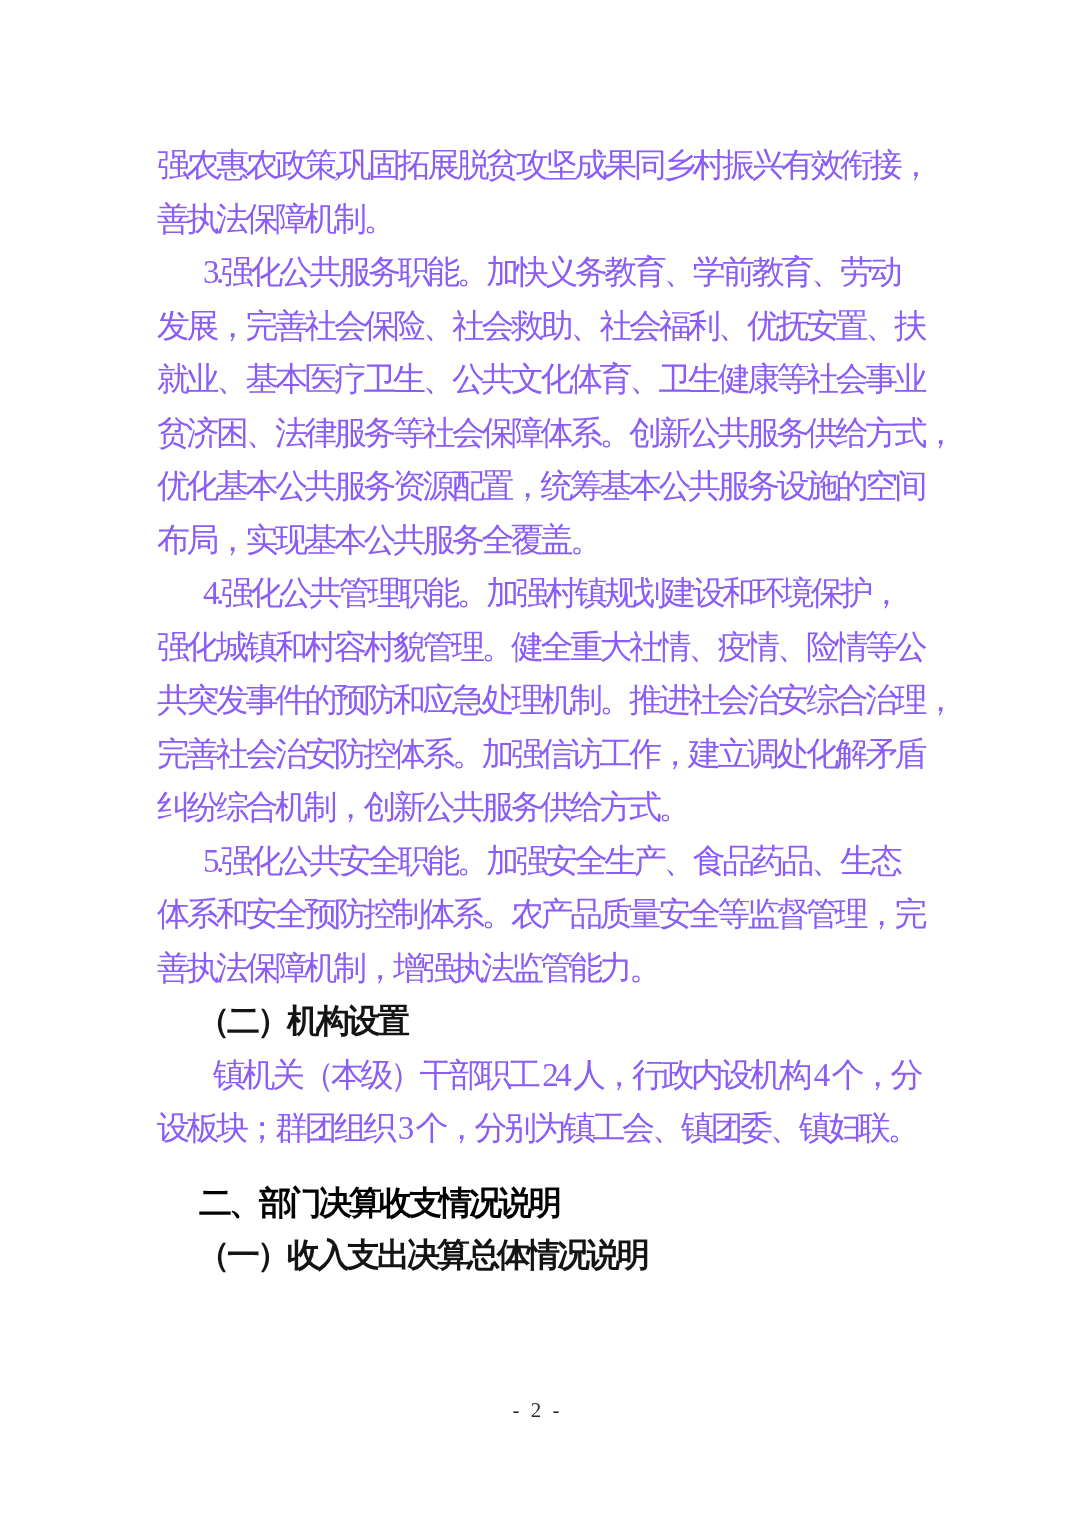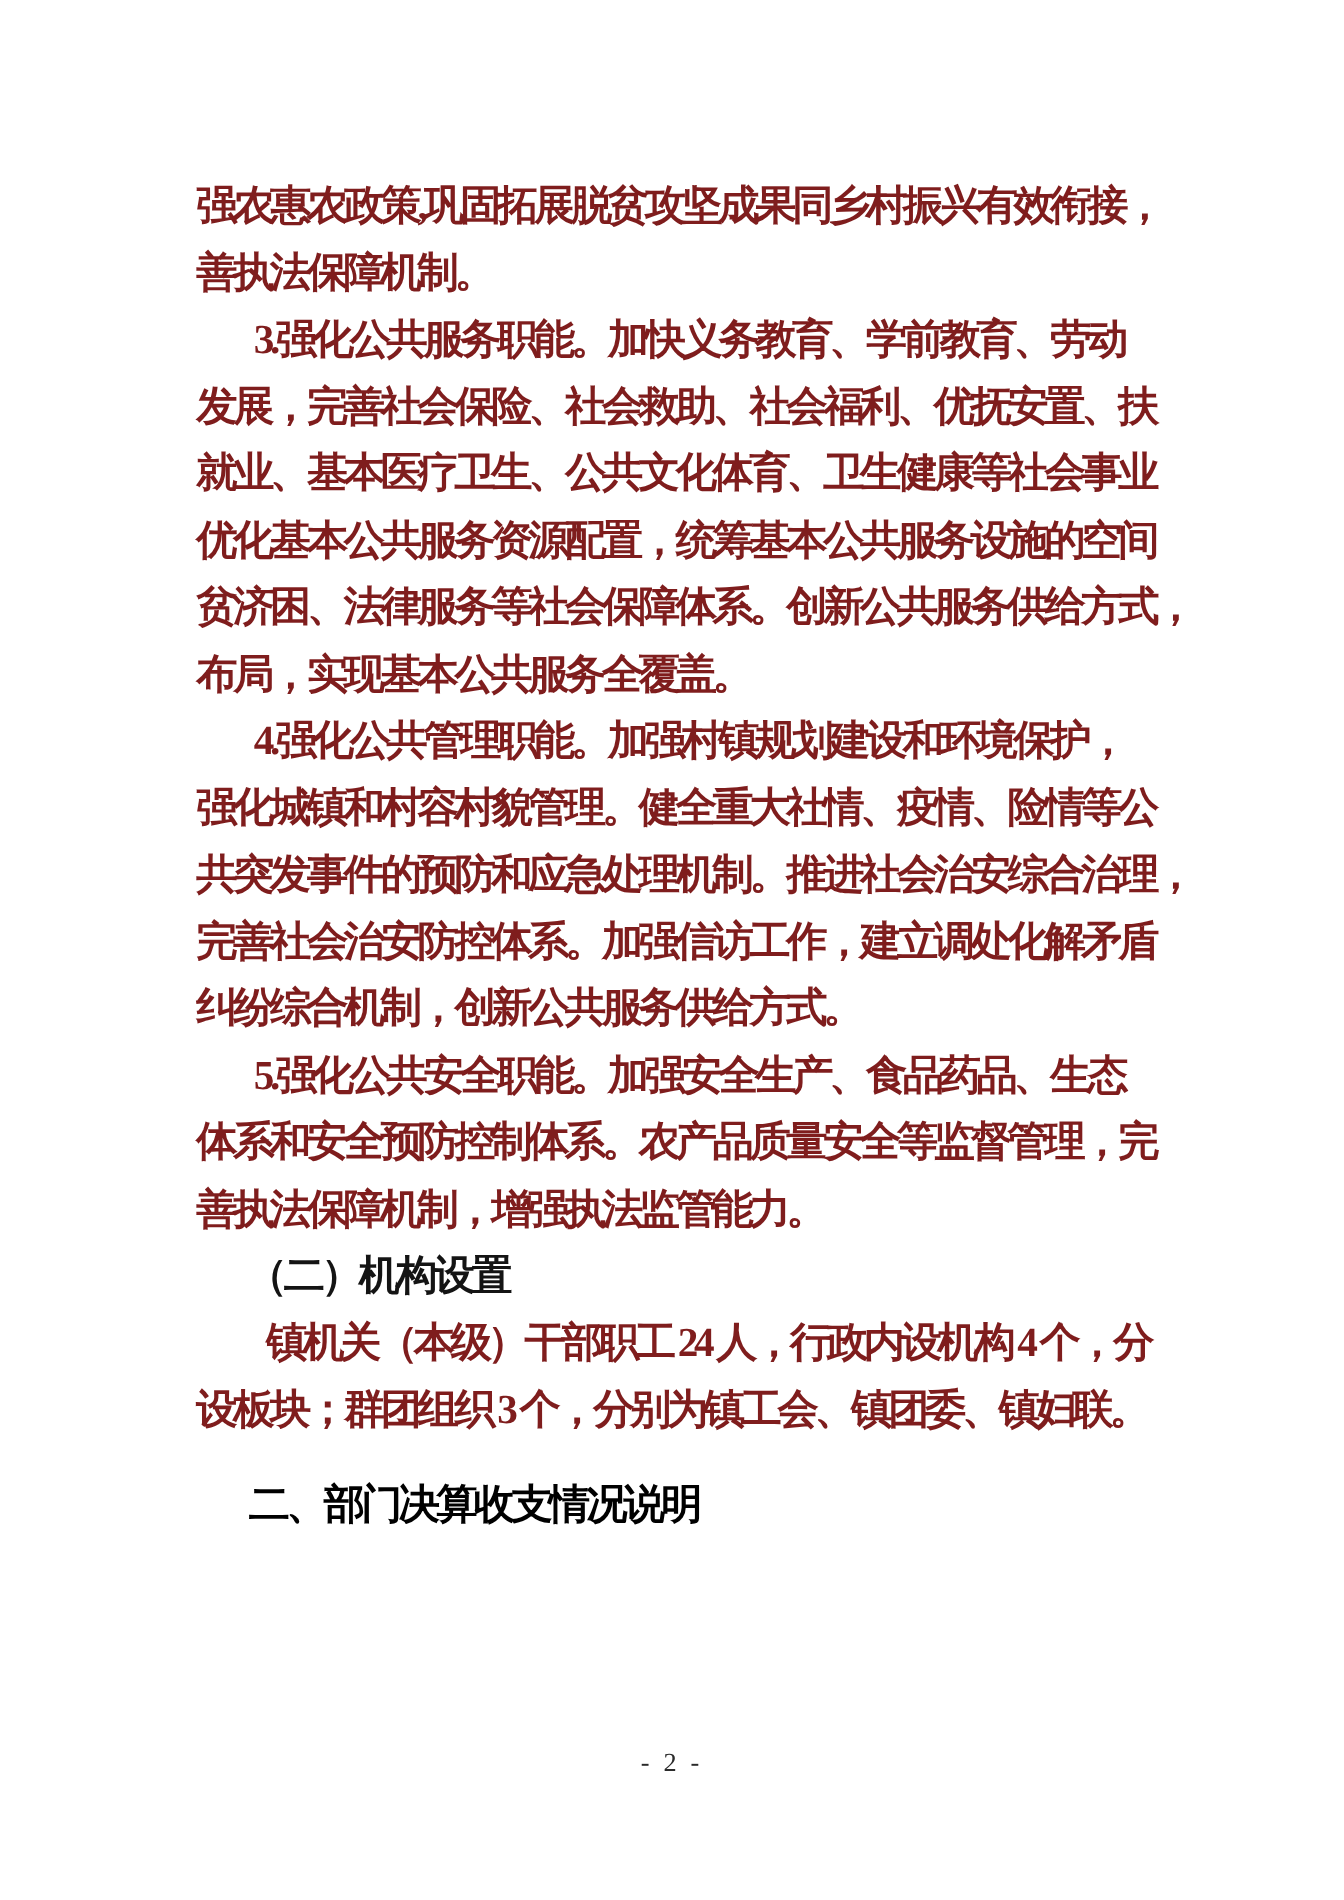--- a/index.html
+++ b/index.html
@@ -19,23 +19,23 @@
     position: absolute;
     left: 157px;
     top: 139px;
     width: 762px;
   }
   .ln {
     font-size: 33px;
     line-height: 53.5px;
     height: 53.5px;
     letter-spacing: -3.5px;
-    color: #7f1d1d;
+    color: #8b5cf6;
     white-space: nowrap;
-    font-weight: bold;
+    font-weight: normal;
   }
   
   .ind-num { padding-left: 46px; }
   
   .ind-para { padding-left: 56px; }
   
   .kai {
     font-weight: bold;
     color: #141414;
     padding-left: 40px;
@@ -65,31 +65,32 @@
 </head>
 <body>
 
 <div class="page">
   <div class="content">
     <div class="ln">强农惠农政策,巩固拓展脱贫攻坚成果同乡村振兴有效衔接，</div>
     <div class="ln">善执法保障机制。</div>
     <div class="ln ind-num">3.强化公共服务职能。加快义务教育、学前教育、劳动</div>
     <div class="ln">发展，完善社会保险、社会救助、社会福利、优抚安置、扶</div>
     <div class="ln">就业、基本医疗卫生、公共文化体育、卫生健康等社会事业</div>
+    <div class="ln">贫济困、法律服务等社会保障体系。创新公共服务供给方式，</div>
     <div class="ln">优化基本公共服务资源配置，统筹基本公共服务设施的空间</div>
-    <div class="ln">贫济困、法律服务等社会保障体系。创新公共服务供给方式，</div>
     <div class="ln">布局，实现基本公共服务全覆盖。</div>
     <div class="ln ind-num">4.强化公共管理职能。加强村镇规划建设和环境保护，</div>
     <div class="ln">强化城镇和村容村貌管理。健全重大社情、疫情、险情等公</div>
     <div class="ln">共突发事件的预防和应急处理机制。推进社会治安综合治理，</div>
     <div class="ln">完善社会治安防控体系。加强信访工作，建立调处化解矛盾</div>
     <div class="ln">纠纷综合机制，创新公共服务供给方式。</div>
     <div class="ln ind-num">5.强化公共安全职能。加强安全生产、食品药品、生态</div>
     <div class="ln">体系和安全预防控制体系。农产品质量安全等监督管理，完</div>
     <div class="ln">善执法保障机制，增强执法监管能力。</div>
     <div class="ln kai">（二）机构设置</div>
     <div class="ln ind-para">镇机关（本级）干部职工 24 人，行政内设机构 4 个，分</div>
     <div class="ln">设板块；群团组织 3 个，分别为镇工会、镇团委、镇妇联。</div>
     <div class="ln hei">二、部门决算收支情况说明</div>
+    <div class="ln kai">（一）收入支出决算总体情况说明</div>
   </div>
 
   <div class="footer">- 2 -</div>
 </div>
 
 </body></html>

